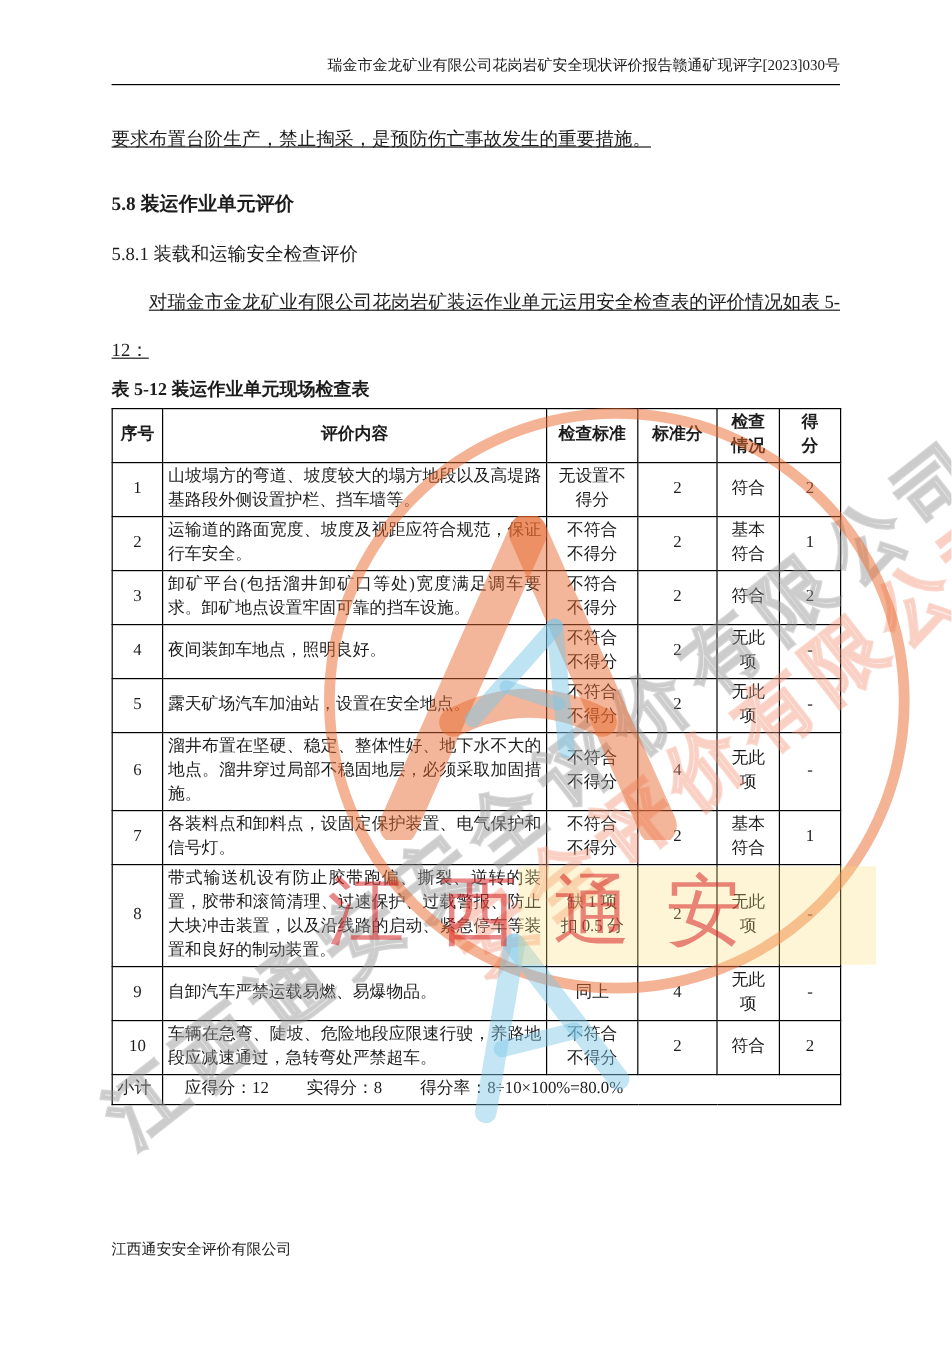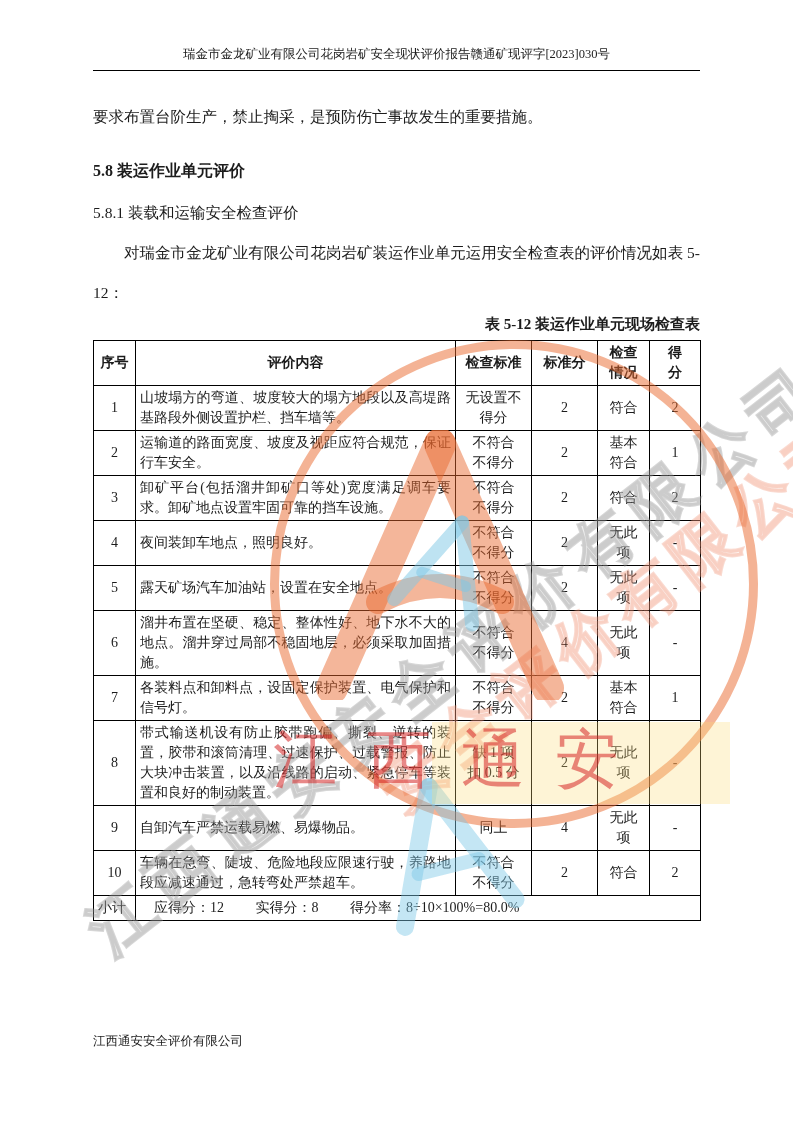--- a/index.html
+++ b/index.html
@@ -4,32 +4,32 @@
 <style>
   html,body{margin:0;padding:0;}
   body{
     width:793px;height:1122px;position:relative;background:#ffffff;
     font-family:"Liberation Serif","DejaVu Serif",serif;color:#1c1c1c;
     overflow:hidden;
   }
   .content{position:relative;z-index:1;}
   
   .doc-header{
-    margin:46px 93px 0 93px;display:flex;justify-content:center;
+    margin:46px 93px 0 93px;display:flex;justify-content:flex-end;
     align-items:flex-end;font-size:12.5px;padding-bottom:7px;
     border-bottom:1.5px solid #000;
   }
   
-  .para{margin:0 93px;font-size:15.5px;line-height:40px;text-align:justify;}
+  .para{margin:0 93px;font-size:15.5px;line-height:40px;text-align:justify;text-decoration:underline;}
   .first-line{margin-top:26px;}
   .h2{margin:14px 93px 0 93px;font-size:16px;font-weight:bold;line-height:40px;}
   .h3{margin:2px 93px 0 93px;font-size:15.5px;font-weight:normal;line-height:40px;}
   .indent{text-indent:2em;}
   .table-caption{
-    margin:2px 93px 6px 93px;text-align:right;font-weight:bold;font-size:15px;
+    margin:2px 93px 6px 93px;text-align:left;font-weight:bold;font-size:15px;
   }
   
   table.check{
     margin-left:93px;border-collapse:collapse;table-layout:fixed;width:607px;
     font-size:14px;
   }
   table.check th,table.check td{
     border:1px solid #000;padding:2px 4px;line-height:20px;vertical-align:middle;
   }
   table.check th{font-weight:bold;text-align:center;white-space:pre-line;}

